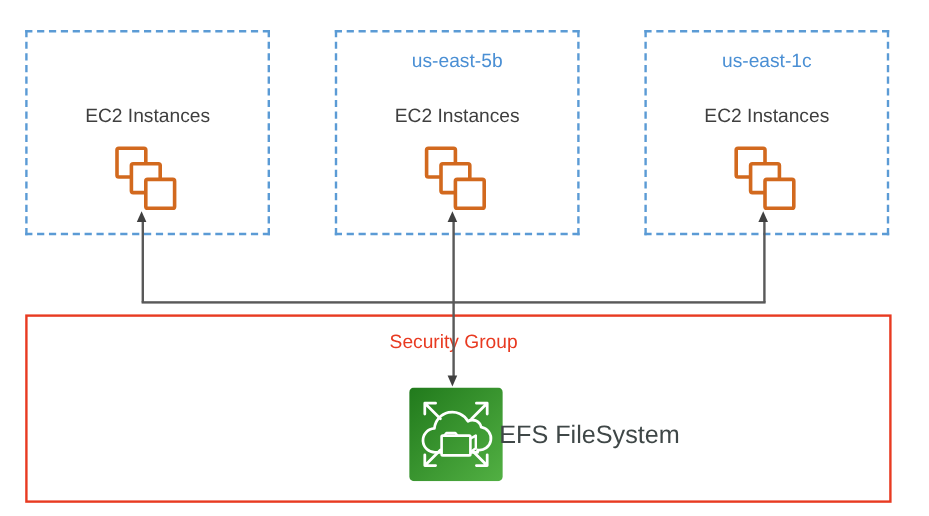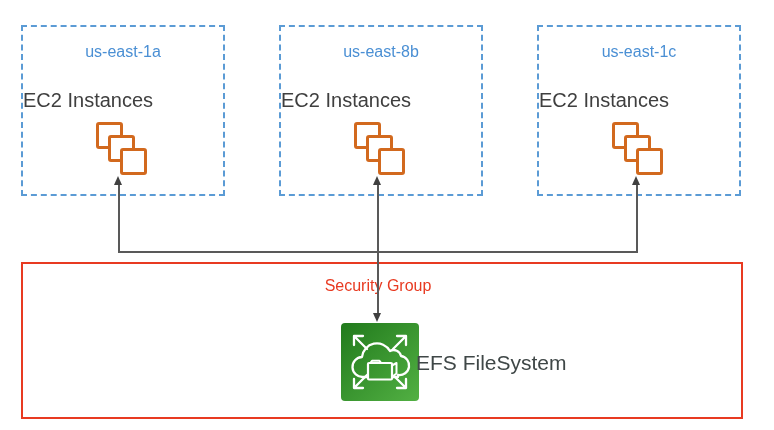--- a/index.html
+++ b/index.html
@@ -10,22 +10,22 @@
   
   .zone{
     position:absolute;top:25px;width:204px;height:171px;
     border:2px dashed #5B9BD5;box-sizing:border-box;background:#ffffff;
   }
   .zone-title{
     position:absolute;top:16px;left:0;right:0;text-align:center;
     font-size:16px;color:#4A8FD4;
   }
   .zone-sub{
-    position:absolute;top:62px;left:0;right:0;text-align:left;
-    font-size:20px;color:#3F3F3F;
+    position:absolute;top:62px;left:0;right:0;text-align:center;
+    font-size:16px;color:#3F3F3F;
   }
   
   .ec2-stack{position:absolute;left:73px;top:95px;width:53px;height:53px;}
   .sq{
     position:absolute;width:27px;height:27px;box-sizing:border-box;
     border:3px solid #D2691E;border-radius:3px;background:#ffffff;
   }
   .s1{left:0;top:0}.s2{left:12px;top:13px}.s3{left:24px;top:26px}
   
   .sg{
@@ -45,31 +45,30 @@
   
   .efs-icon{position:absolute;left:341px;top:323px;width:78px;height:78px;}
   .efs-label{position:absolute;left:416px;top:351px;font-size:21px;color:#3F4747;}
 </style>
 </head>
 <body>
 
 <div class="canvas">
 
   <div class="zone" style="left:21px">
-    <div class="zone-title">us-east-1a</div>
     <div class="zone-sub">EC2 Instances</div>
     <div class="ec2-stack">
       <i class="sq s1"></i>
       <i class="sq s2"></i>
       <i class="sq s3"></i>
     </div>
   </div>
 
   <div class="zone" style="left:279px">
-    <div class="zone-title">us-east-8b</div>
+    <div class="zone-title">us-east-5b</div>
     <div class="zone-sub">EC2 Instances</div>
     <div class="ec2-stack">
       <i class="sq s1"></i>
       <i class="sq s2"></i>
       <i class="sq s3"></i>
     </div>
   </div>
 
   <div class="zone" style="left:537px">
     <div class="zone-title">us-east-1c</div>

